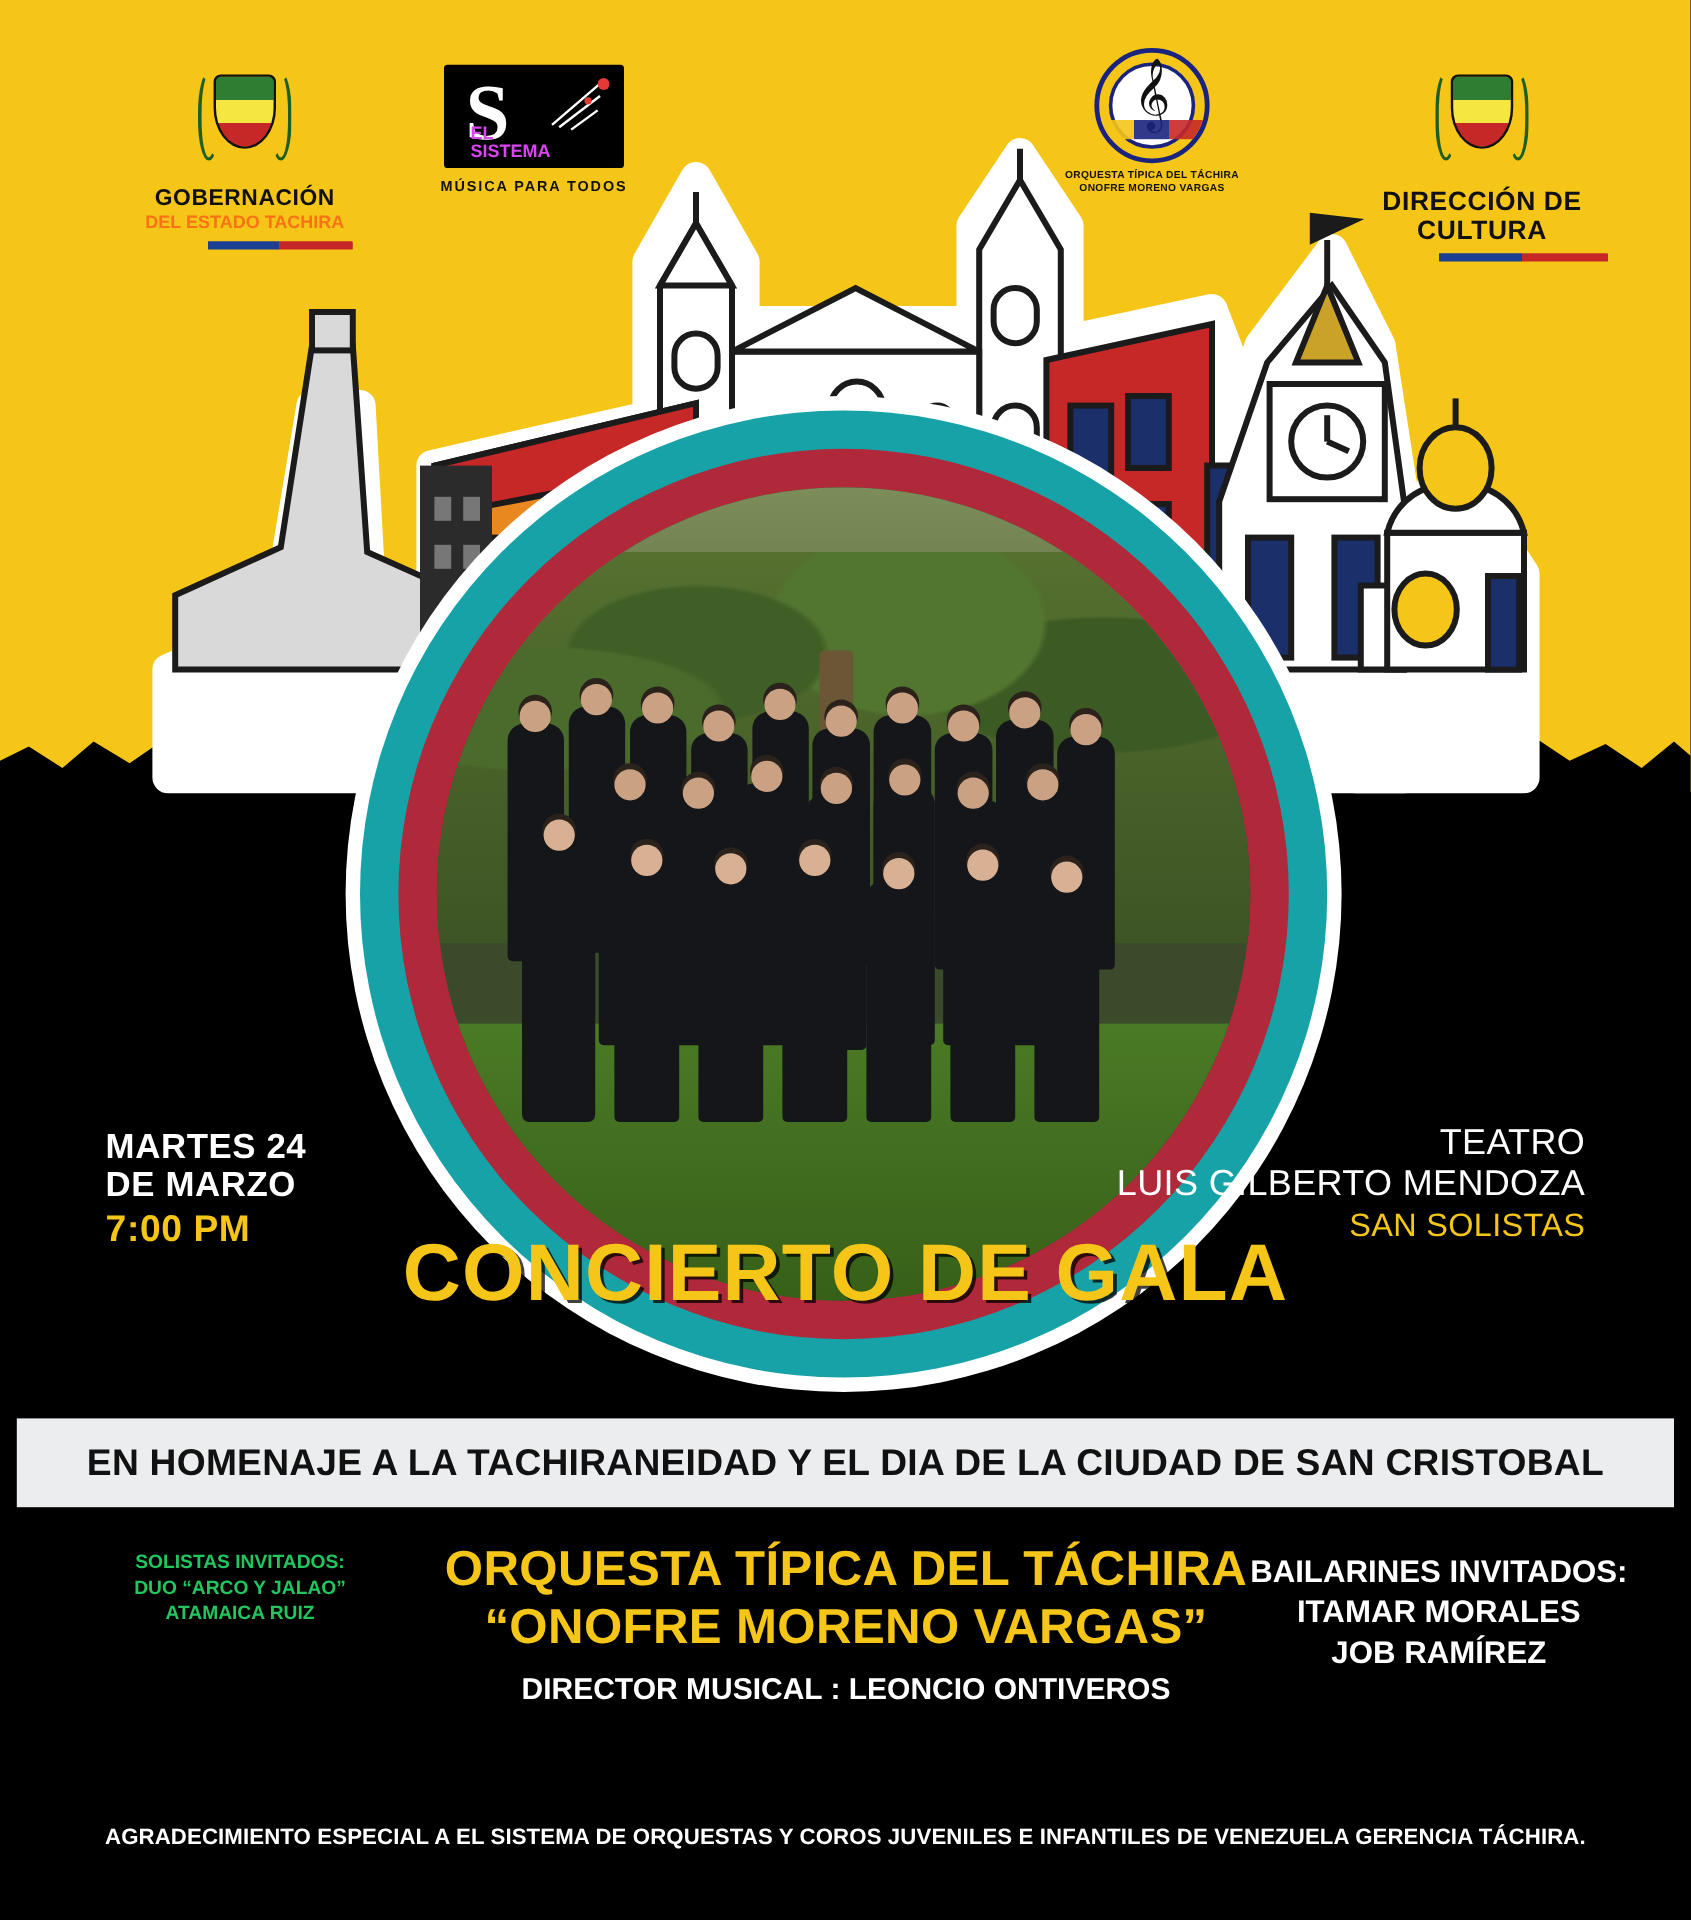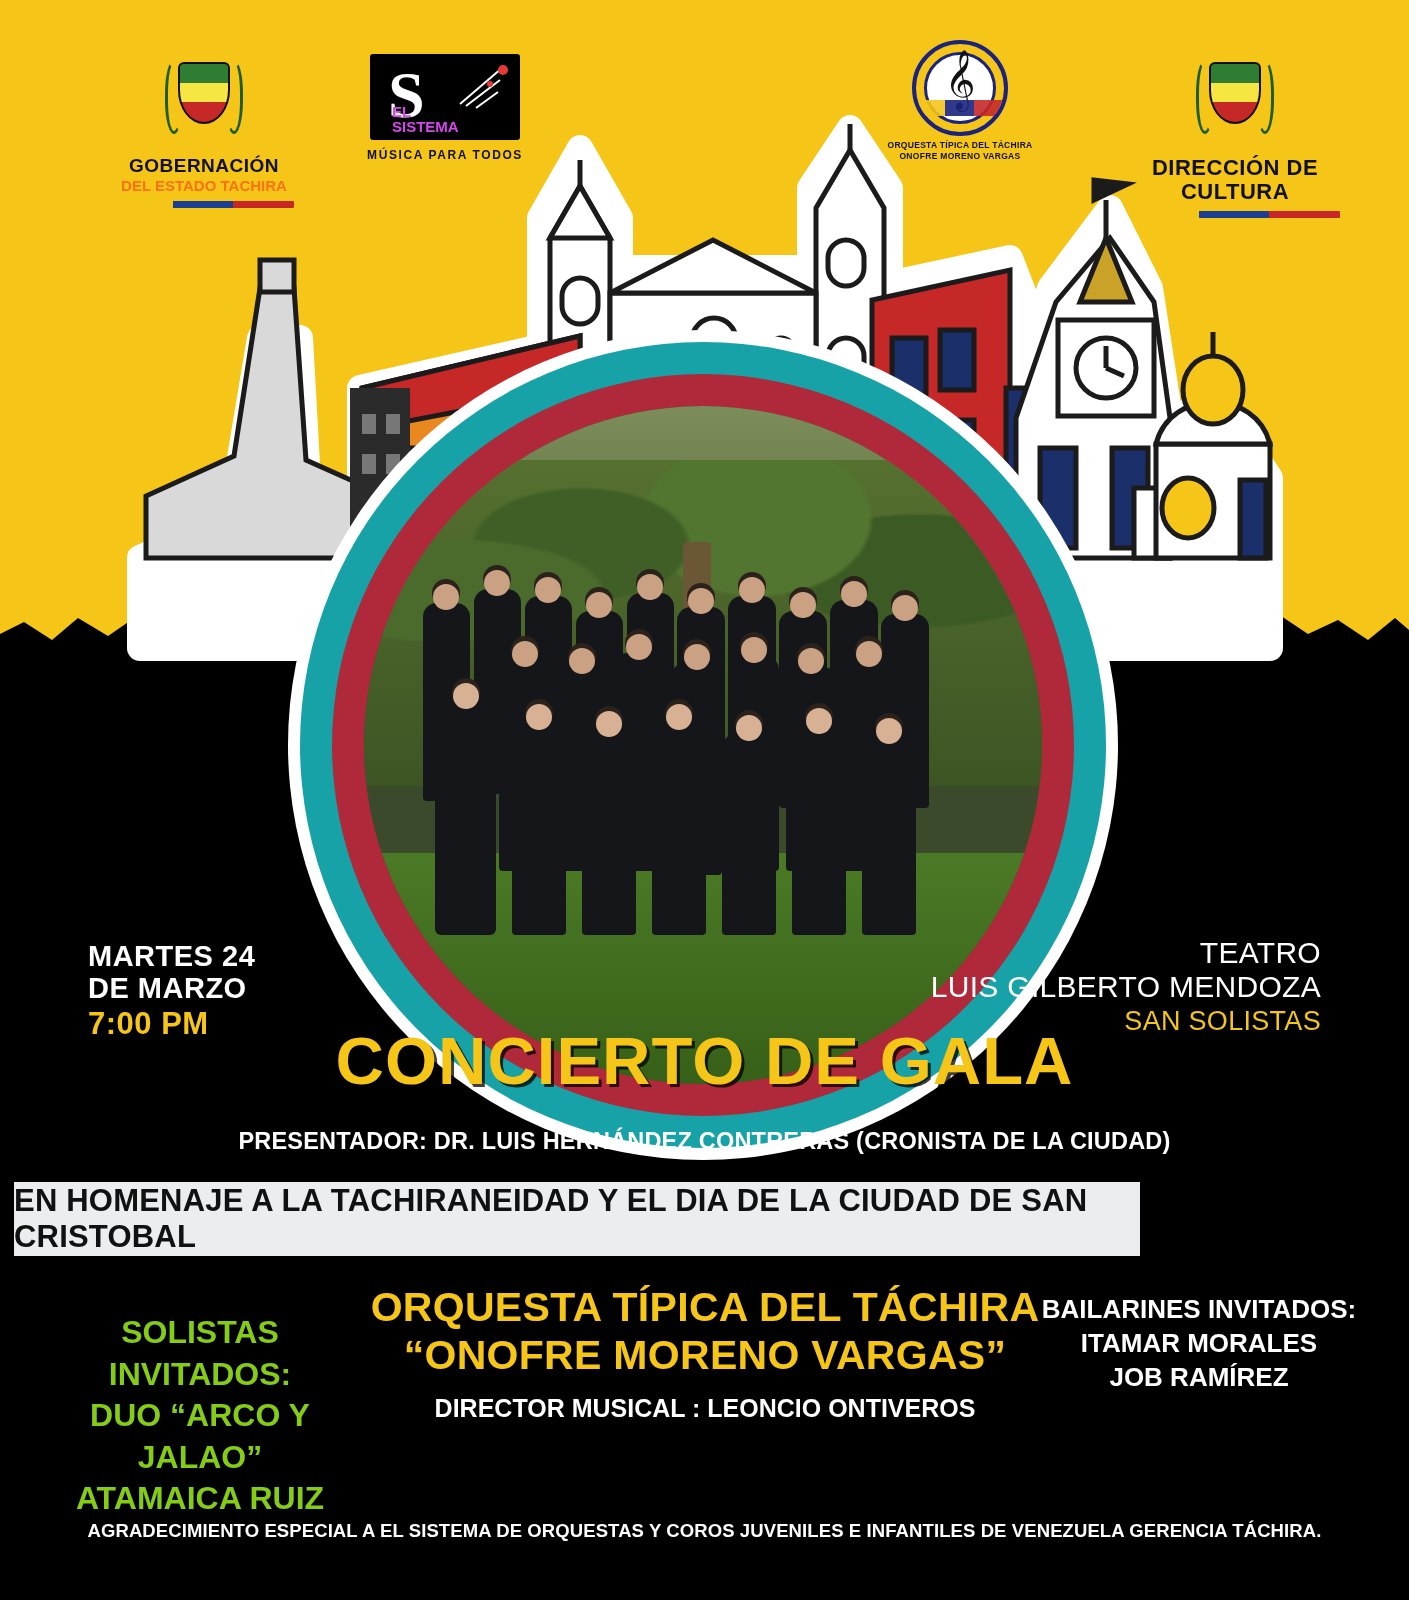--- a/index.html
+++ b/index.html
@@ -282,21 +282,21 @@
     z-index: 8;
     color: #fff;
     font-weight: bold;
     font-size: 23.5px;
     letter-spacing: 0.2px;
   }
 
   .homage-bar {
     position: absolute;
     left: 14px; top: 1182px;
-    width: 1126px; height: 74px;
+    width: 1381px; height: 74px;
     background: #ECEDEF;
     z-index: 8;
     display: flex;
     align-items: center;
     justify-content: center;
   }
   .homage-bar span {
     color: #111;
     font-weight: bold;
     font-size: 31px;
@@ -325,25 +325,24 @@
     font-weight: bold;
     font-size: 25px;
   }
 
   .solistas {
     position: absolute;
     left: 50px; top: 1293px;
     width: 300px;
     text-align: center;
     z-index: 8;
-    color: #84cc16;
-    font-weight: bold;
-    font-size: 32px;
+    color: #22c55e;
+    font-weight: bold;
+    font-size: 16px;
     line-height: 1.3;
-    margin-top: 19px;
   }
   .bailarines {
     position: absolute;
     right: 50px; top: 1293px;
     width: 320px;
     text-align: center;
     z-index: 8;
     color: #fff;
     font-weight: bold;
     font-size: 26px;
@@ -558,21 +557,20 @@
   </div>
 
   <div class="venue-block">
     <div>TEATRO</div>
     <div>LUIS GILBERTO MENDOZA</div>
     <div class="city">SAN SOLISTAS</div>
   </div>
 
   <div class="main-title">CONCIERTO DE GALA</div>
 
-  <div class="presenter">PRESENTADOR: DR. LUIS HERNÁNDEZ CONTRERAS (CRONISTA DE LA CIUDAD)</div>
 
   <div class="homage-bar">
     <span>EN HOMENAJE A LA TACHIRANEIDAD Y EL DIA DE LA CIUDAD DE SAN CRISTOBAL</span>
   </div>
 
   <div class="orq-name">
     <div>ORQUESTA TÍPICA DEL TÁCHIRA</div>
     <div>“ONOFRE MORENO VARGAS”</div>
   </div>
   <div class="director">DIRECTOR MUSICAL : LEONCIO ONTIVEROS</div>

